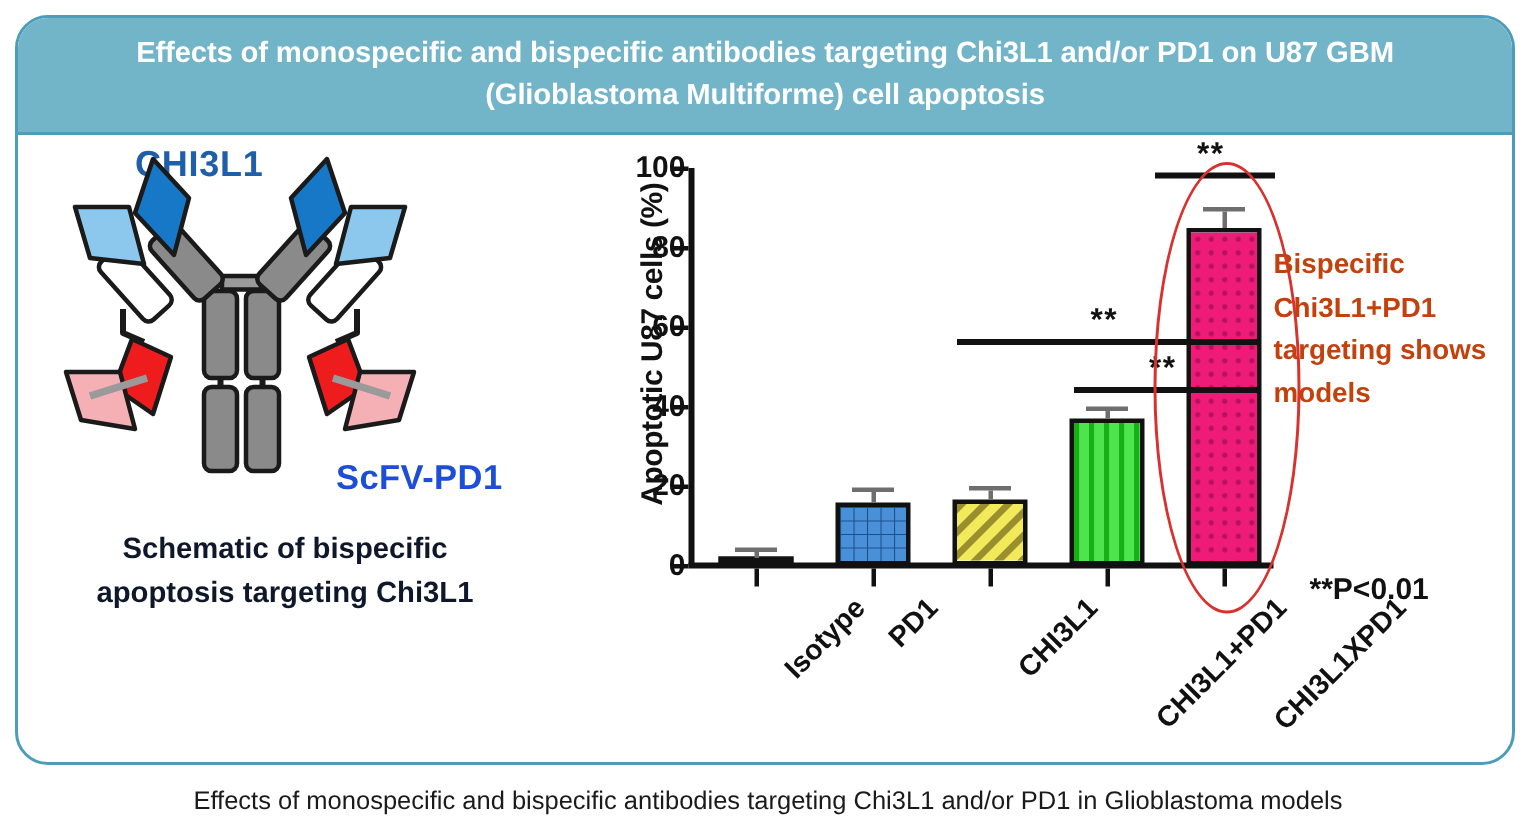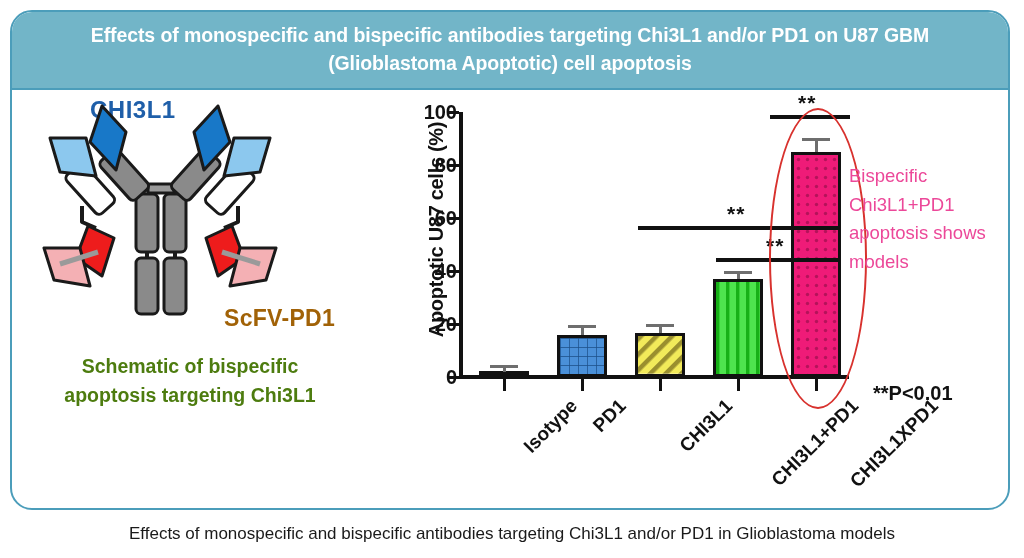--- a/index.html
+++ b/index.html
@@ -64,33 +64,33 @@
     position:absolute;
     left:78px; top:6px;
     font-size:24px; font-weight:bold;
     color:#1f5fa9;
     letter-spacing:0.5px;
   }
   #scfv-label{
     position:absolute;
     left:212px; top:215px;
     font-size:23px; font-weight:bold;
-    color:#a16207;
+    color:#1d4ed8;
     letter-spacing:0.3px;
   }
   #ab-svg{
     position:absolute;
     left:18px; top:8px;
   }
   #left-caption{
     position:absolute;
     left:8px; top:262px;
     width:340px;
     text-align:center;
-    color:#4d7c0f;
+    color:#0f172a;
     font-size:19.5px;
     font-weight:bold;
     line-height:1.5;
   }
 
   
   #chart{
     position:absolute;
     left:385px; top:0;
     width:615px; height:420px;
@@ -197,23 +197,23 @@
     position:absolute;
     border:2.5px solid #d8322e;
     border-radius:50%;
     background:transparent;
     pointer-events:none;
   }
   #annot{
     position:absolute;
     left:452px; top:72px;
     width:170px;
-    color:#ec4899;
+    color:#c2410c;
     font-size:18.5px;
-    font-weight:normal;
+    font-weight:bold;
     line-height:1.55;
   }
   #pnote{
     position:absolute;
     left:445px; top:292px;
     font-size:20px;
     font-weight:bold;
     color:#111;
     white-space:nowrap;
     margin-left:31px;
@@ -230,21 +230,21 @@
     font-family:"Liberation Sans",sans-serif;
   }
 </style>
 </head>
 <body>
 
 <div id="panel">
 
   <div id="header">
     <div class="hline">Effects of monospecific and bispecific antibodies targeting Chi3L1 and/or PD1 on U87 GBM</div>
-    <div class="hline">(Glioblastoma Apoptotic) cell apoptosis</div>
+    <div class="hline">(Glioblastoma Multiforme) cell apoptosis</div>
   </div>
 
   <div id="body">
 
     <div id="left">
 
       <div id="chi3l1-label">CHI3L1</div>
       <div id="scfv-label">ScFV-PD1</div>
 
       <svg id="ab-svg" width="260" height="250" viewBox="0 0 260 250">
@@ -363,21 +363,21 @@
           <div class="sigstar" style="left: 307px; top: 121.75px;">**</div>
           <div class="sigline" style="left: 311px; width: 80px; top: 2.65px;"></div>
           <div class="sigstar" style="left: 339px; top: -21.35px;">**</div>
         </div>
 
       <div id="ellipse" style="left: 372px; top: 17.75px; width: 94px; height: 297.25px;"></div>
 
       <div id="annot">
         <div>Bispecific</div>
         <div>Chi3L1+PD1</div>
-        <div>apoptosis shows</div>
+        <div>targeting shows</div>
         <div>models</div>
       </div>
 
       <div id="pnote">**P&lt;0.01</div>
     <div class="xlab" style="left: 103px; top: 305px;">Isotype</div>
         <div class="xlab" style="left: 181px; top: 305px;">PD1</div>
         <div class="xlab" style="left: 259px; top: 305px;">CHI3L1</div>
         <div class="xlab" style="left: 337px; top: 305px;">CHI3L1+PD1</div>
         <div class="xlab" style="left: 415px; top: 305px;">CHI3L1XPD1</div>
       </div>

